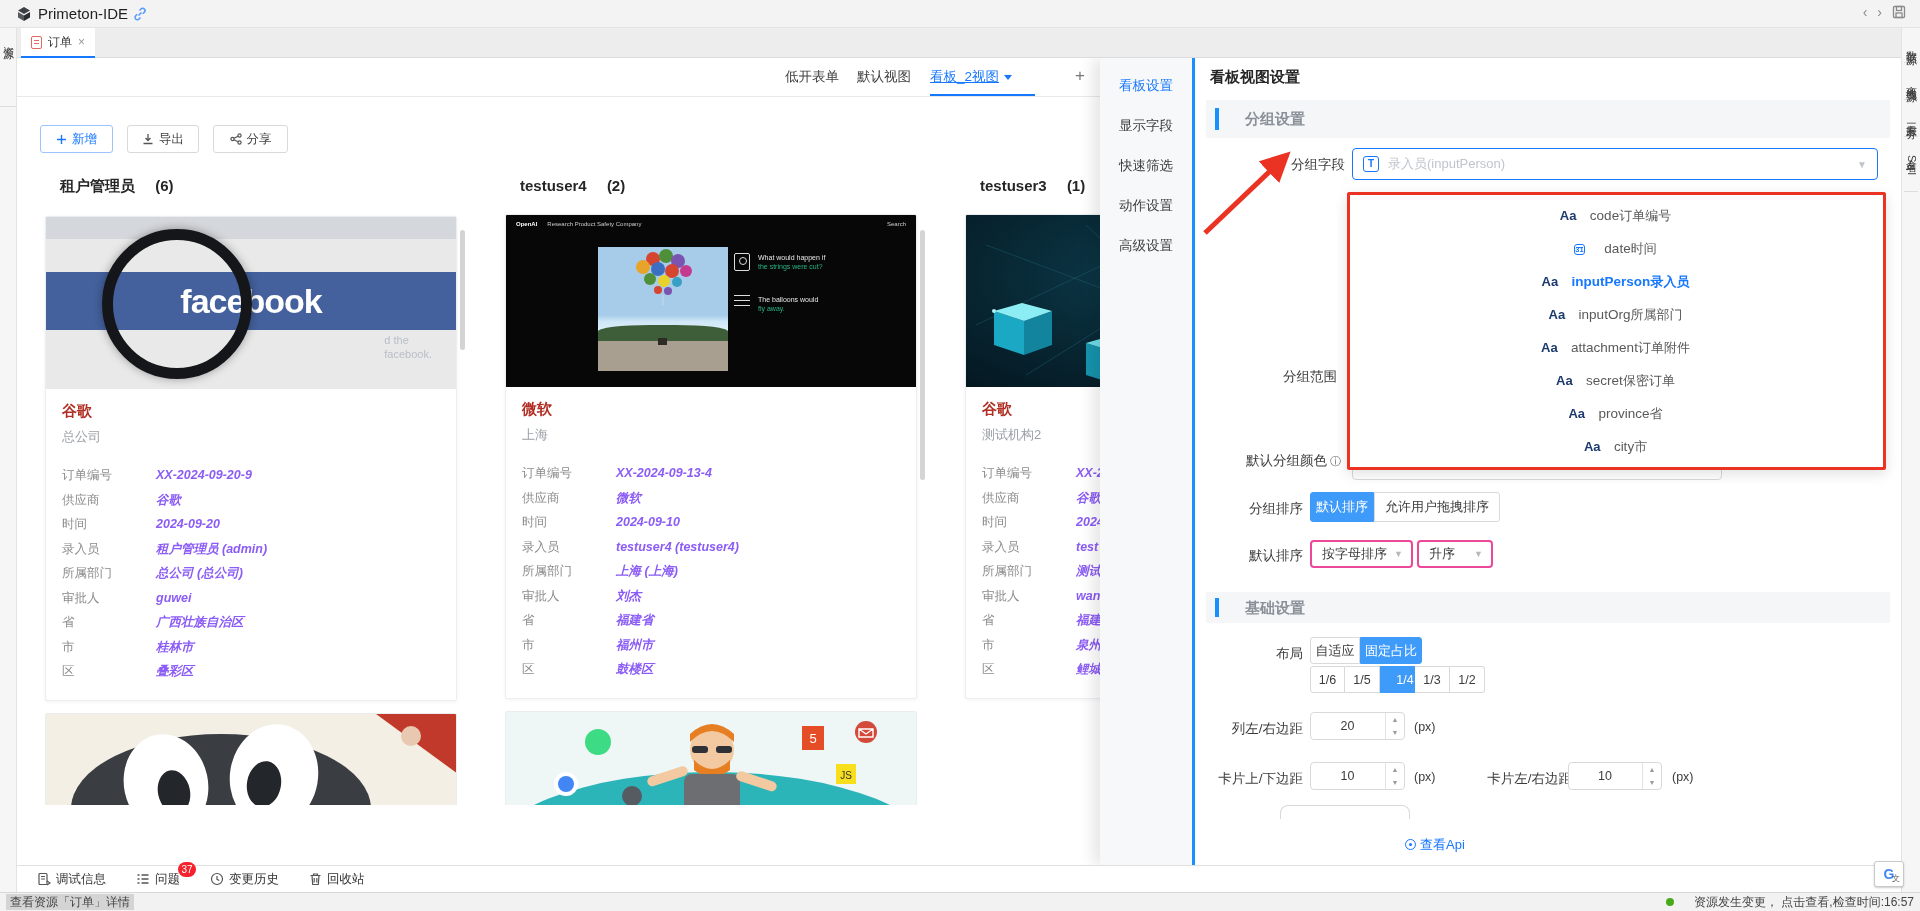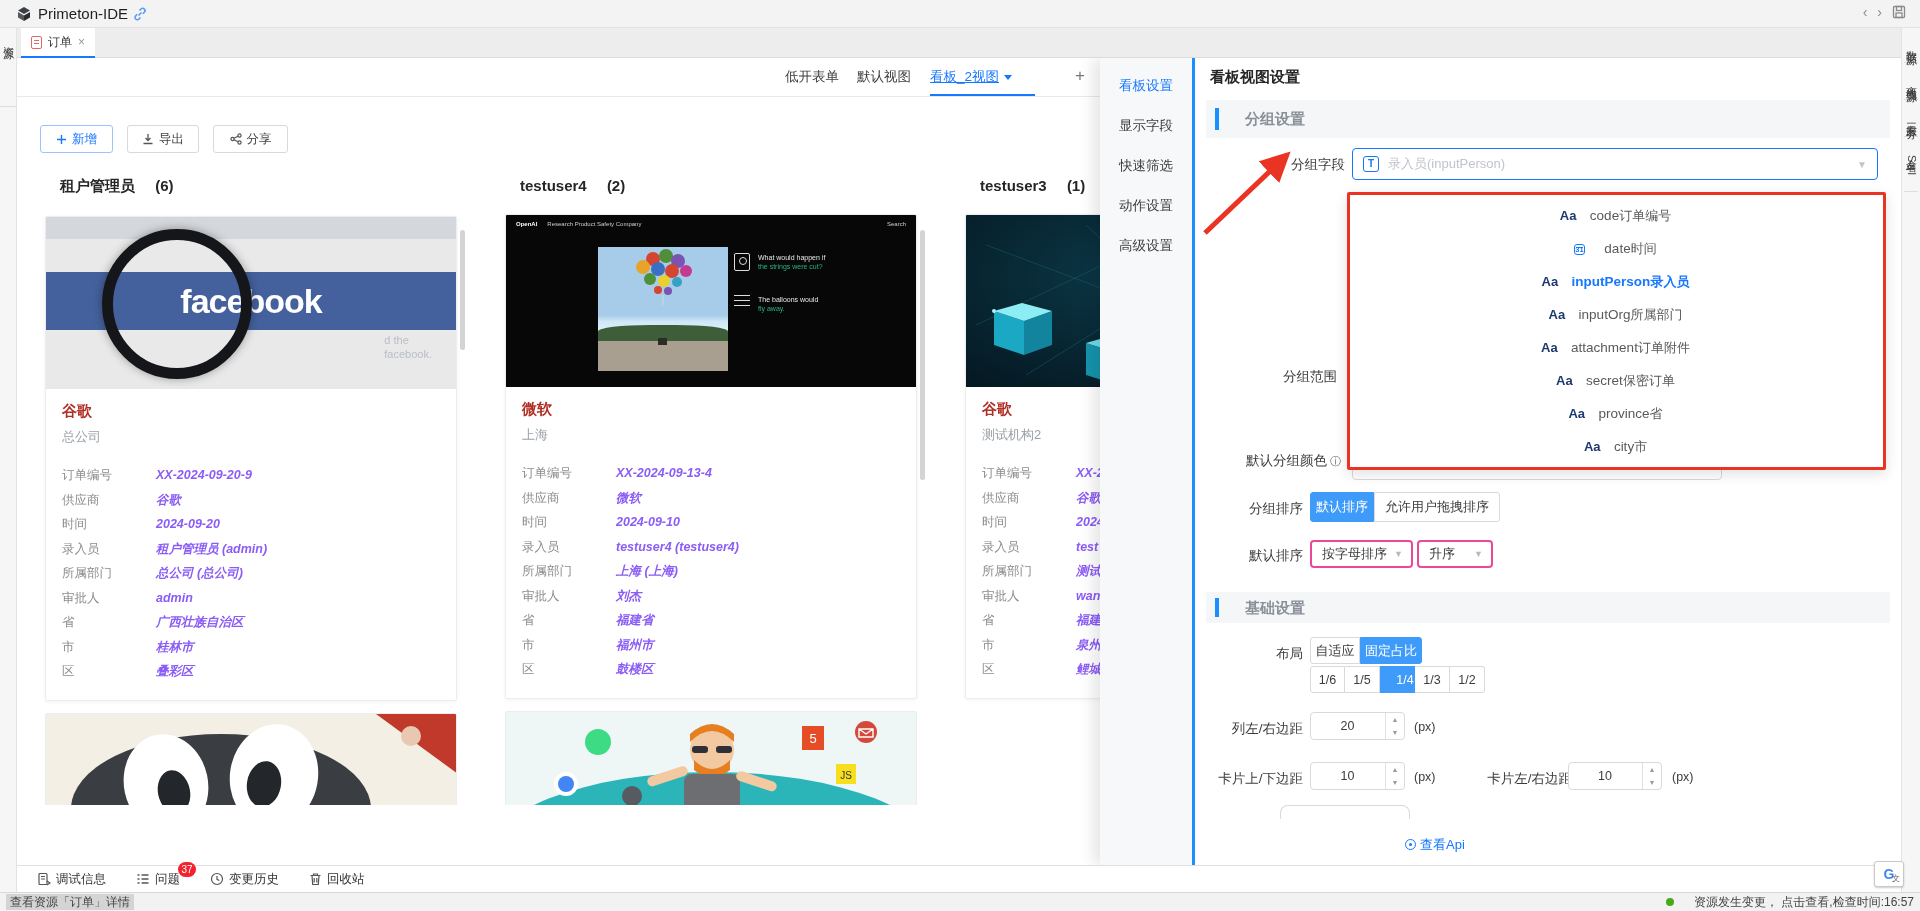--- a/index.html
+++ b/index.html
@@ -266,21 +266,21 @@
           <div class="frow">
               <span class="flabel">录入员</span>
               <span class="fvalue">租户管理员 (admin)</span>
             </div>
           <div class="frow">
               <span class="flabel">所属部门</span>
               <span class="fvalue">总公司 (总公司)</span>
             </div>
           <div class="frow">
               <span class="flabel">审批人</span>
-              <span class="fvalue">admin</span>
+              <span class="fvalue">guwei</span>
             </div>
           <div class="frow">
               <span class="flabel">省</span>
               <span class="fvalue">广西壮族自治区</span>
             </div>
           <div class="frow">
               <span class="flabel">市</span>
               <span class="fvalue">桂林市</span>
             </div>
           <div class="frow">

